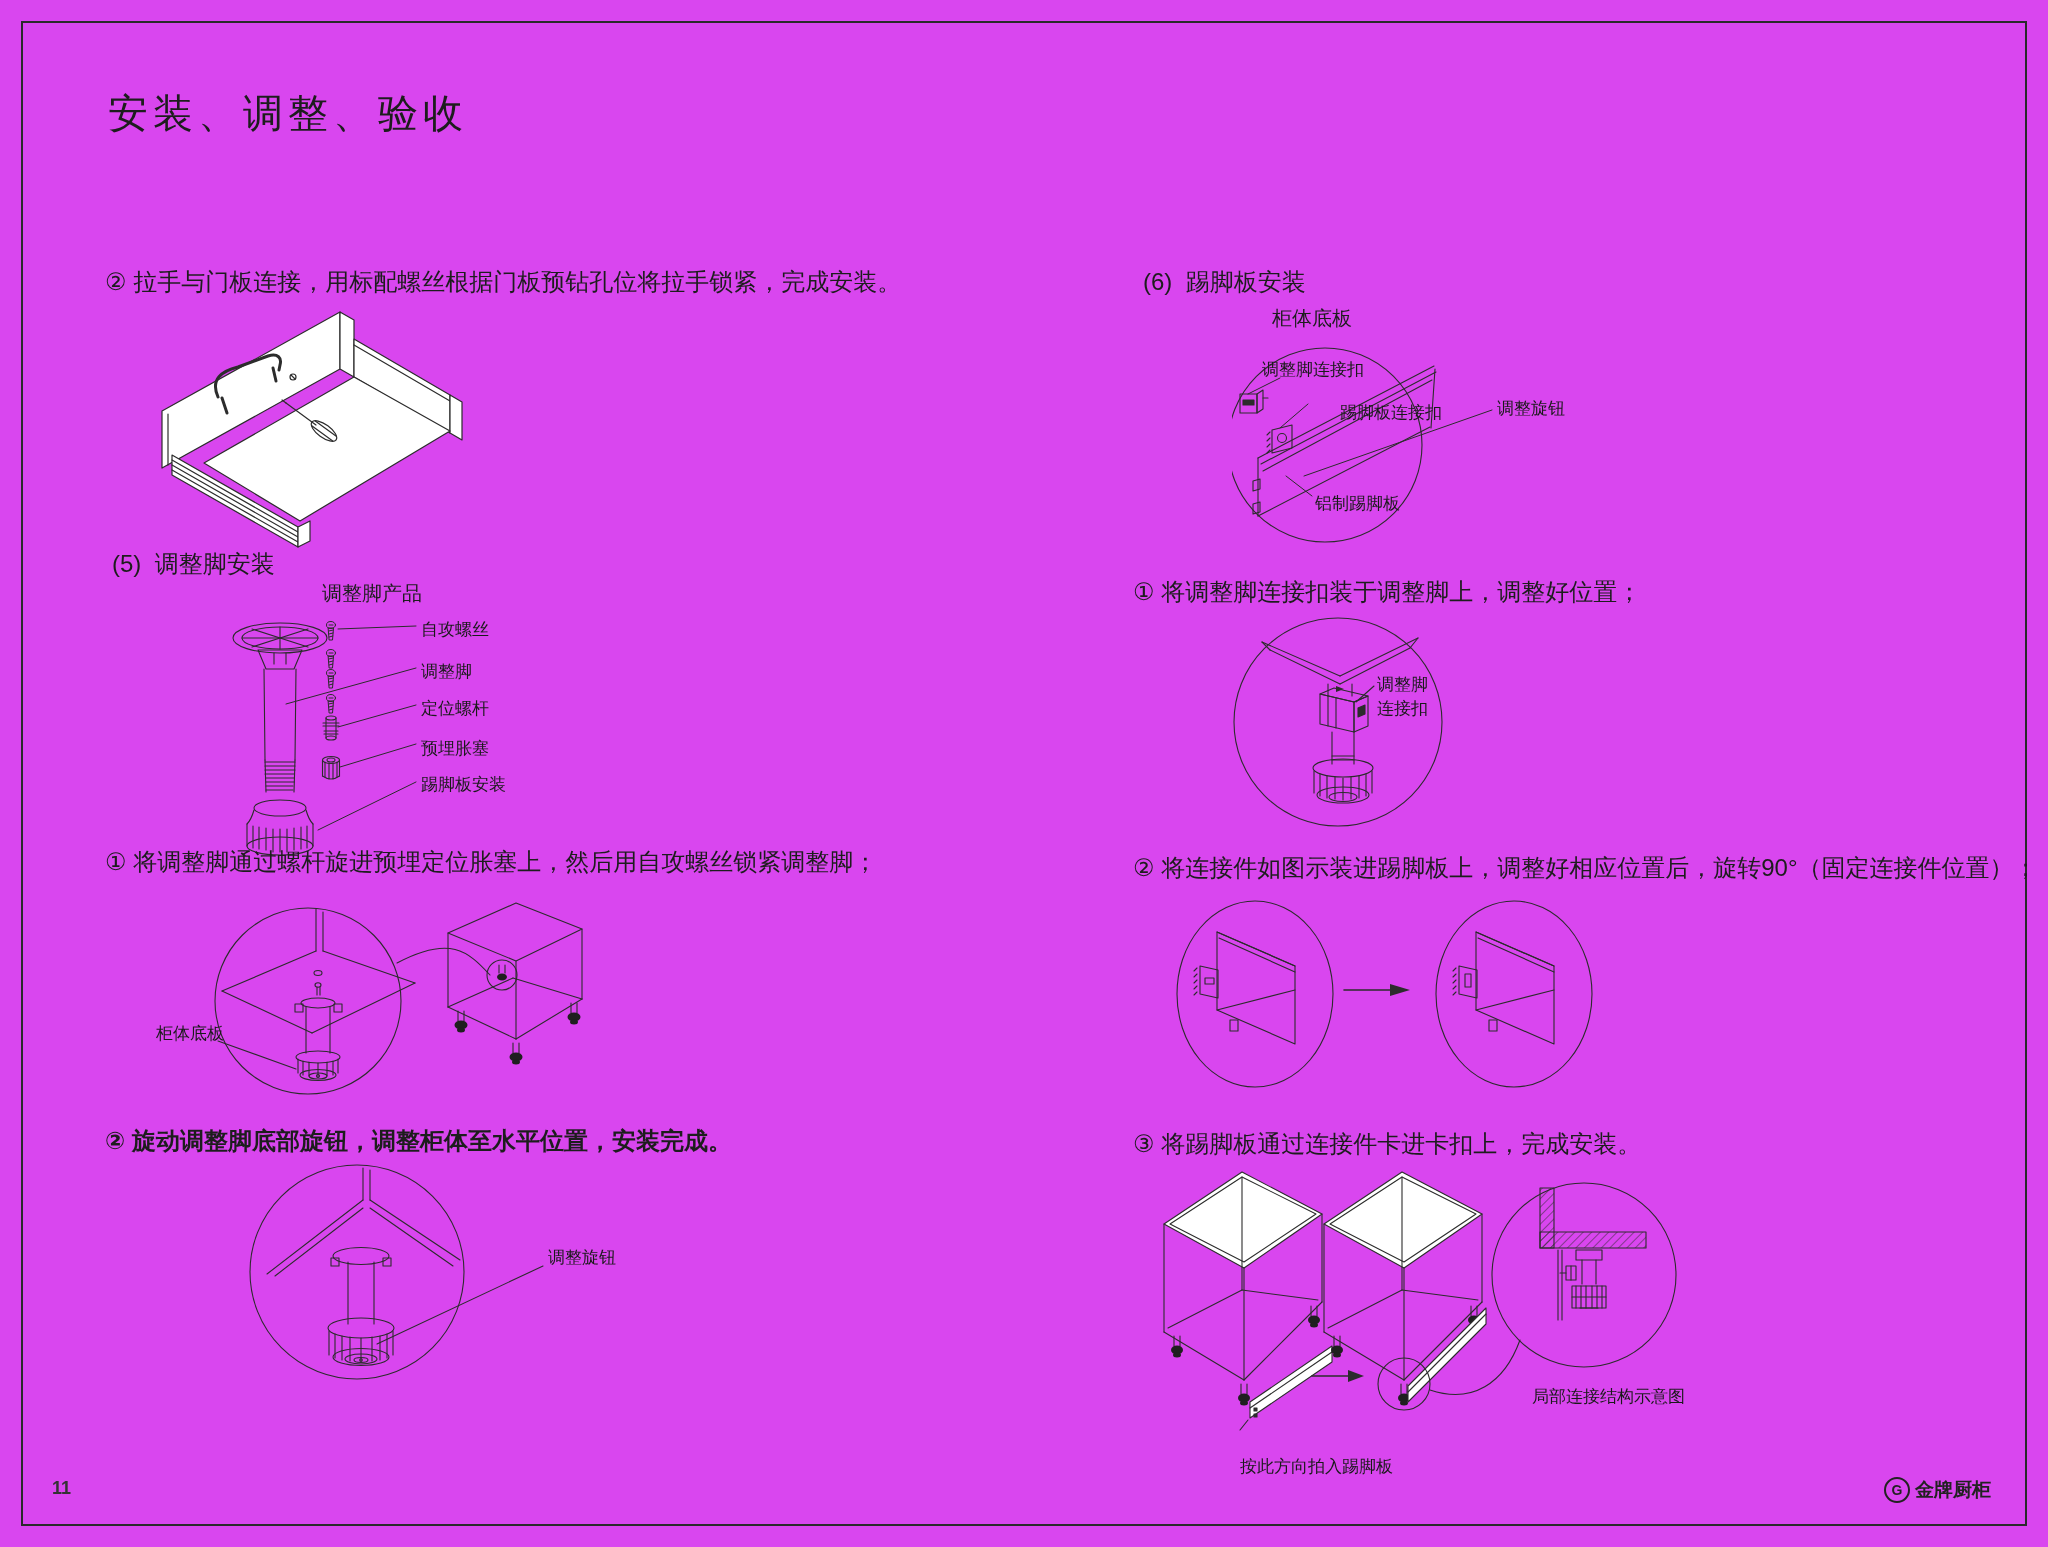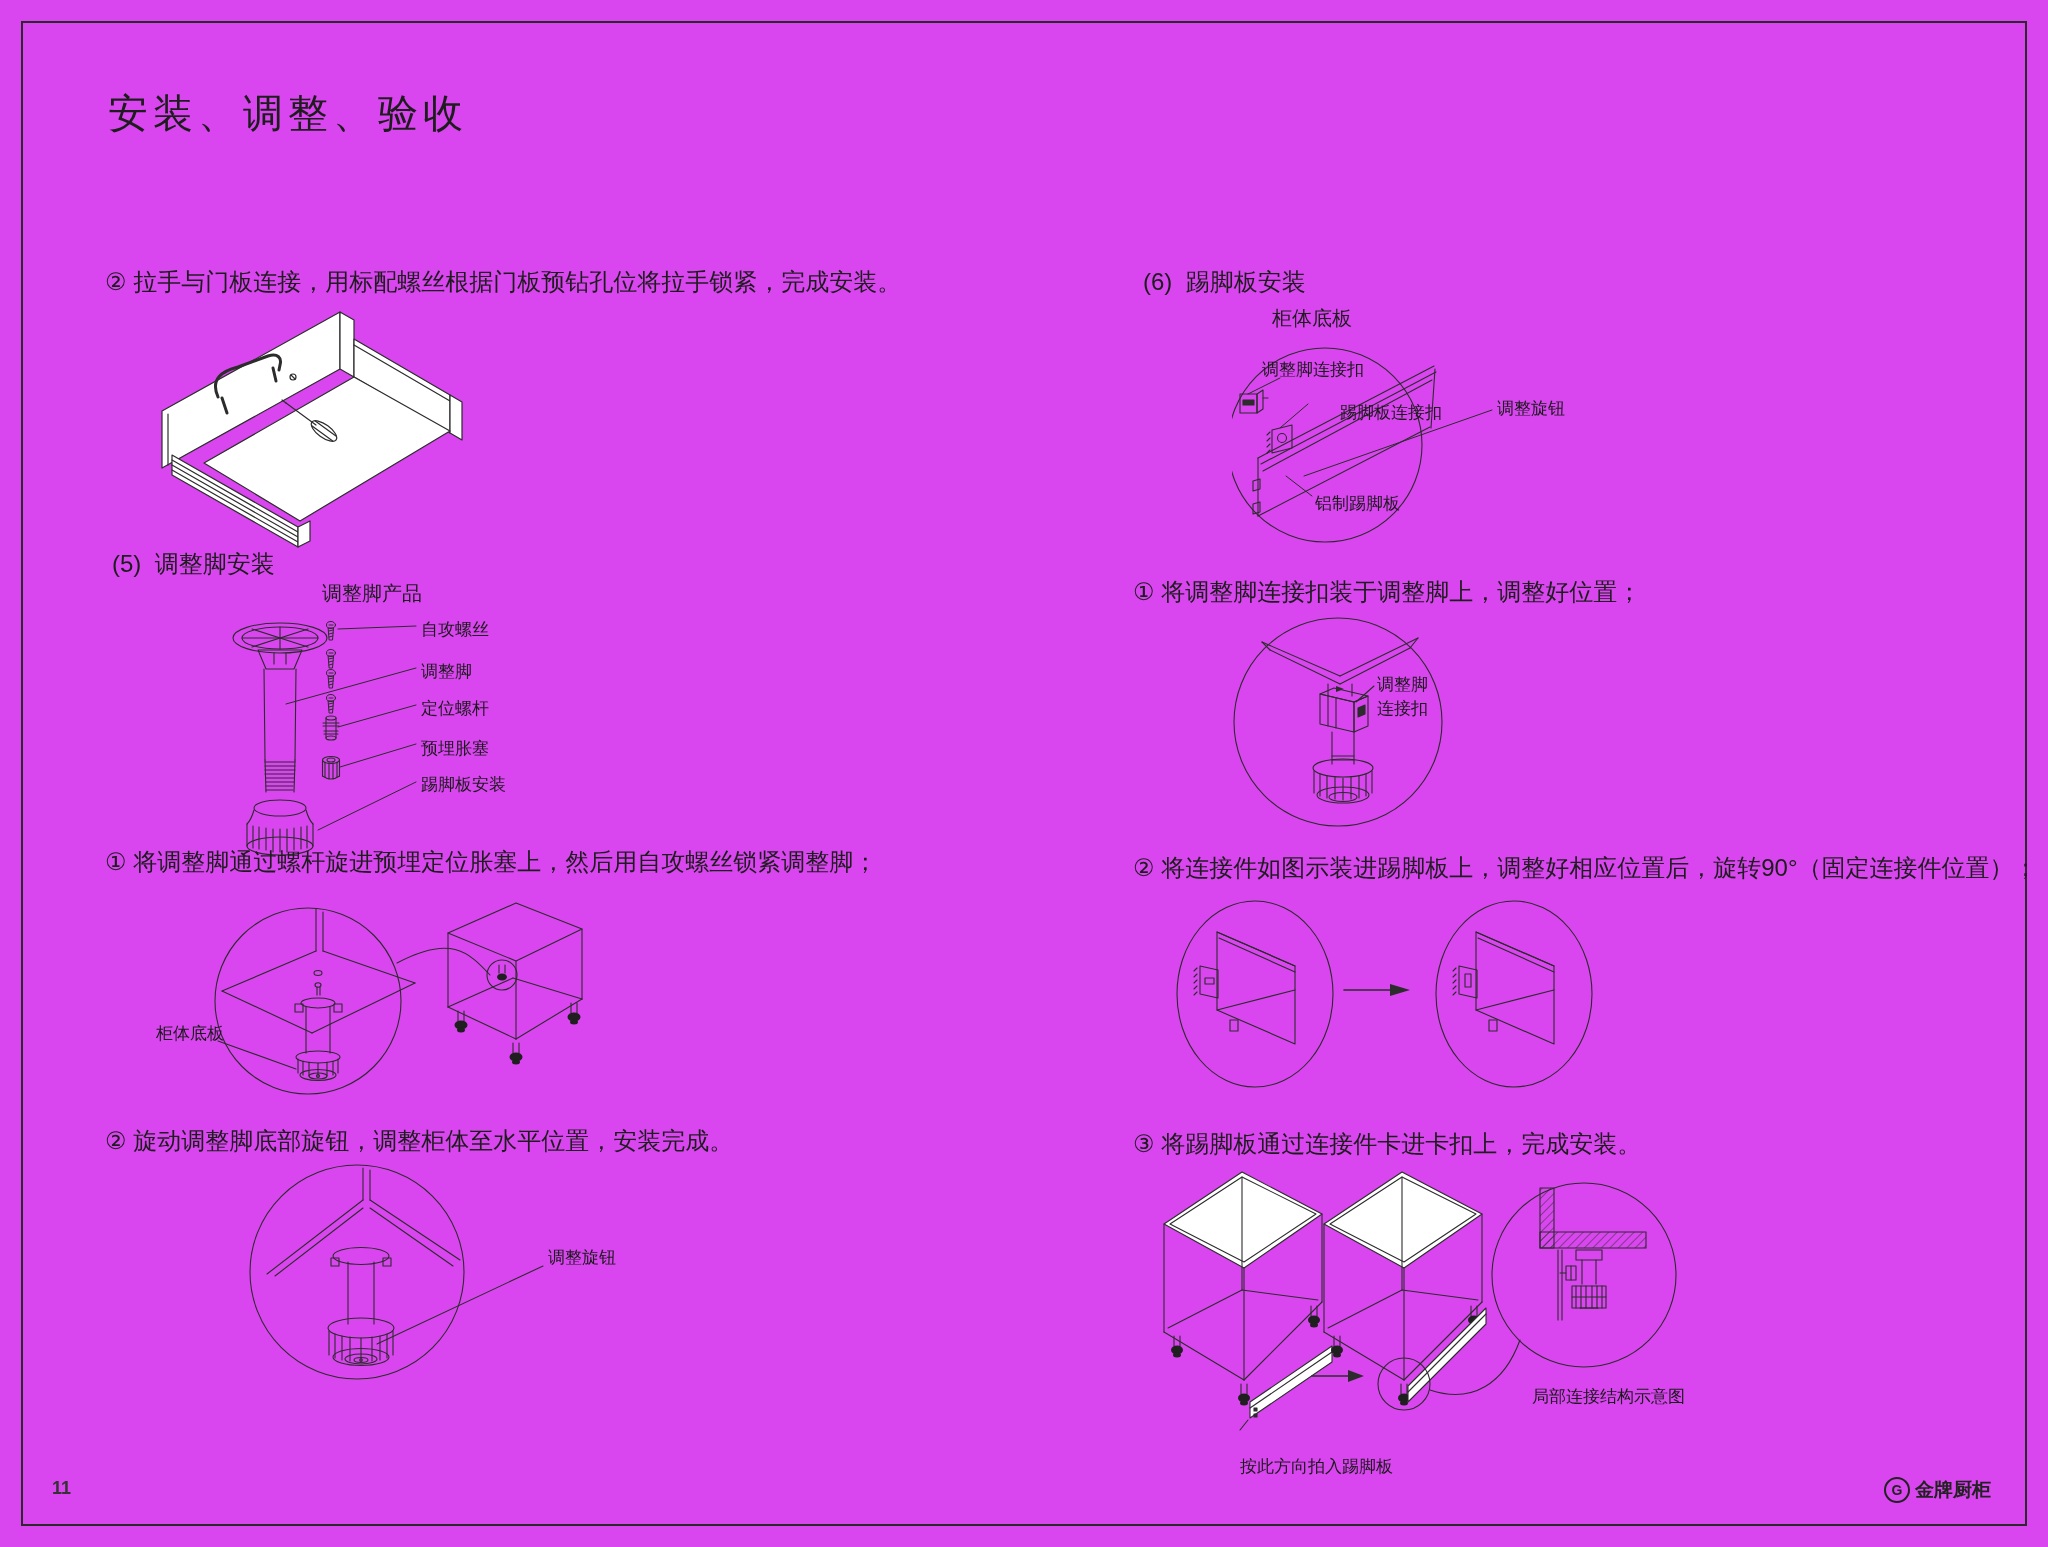--- a/index.html
+++ b/index.html
@@ -207,21 +207,21 @@
             <ellipse cx="424" cy="129" rx="4" ry="2.5"></ellipse>
             <ellipse cx="352" cy="84" rx="5" ry="3.5"></ellipse>
           </g>
         </g>
         <line x1="68" y1="148" x2="146" y2="176"></line>
       </g>
     </svg>
     <div class="dlabel" style="left:6px;top:130px;">柜体底板</div>
   </div>
 
-  <div class="step" style="left:105px;top:1125px;">② 旋动调整脚底部旋钮，调整柜体至水平位置，安装完成。</div>
+  <div class="step" style="left:105px;top:1125px;font-weight:bold;">② 旋动调整脚底部旋钮，调整柜体至水平位置，安装完成。</div>
 
   <div class="dg" style="left:245px;top:1158px;width:440px;height:292px;">
     <svg width="440" height="292" viewBox="0 0 440 292">
       <g stroke="#2c2c2c" fill="none" stroke-width="1.1" stroke-linejoin="round" stroke-linecap="round">
         <circle cx="112" cy="114" r="107"></circle>
         <g>
           <line x1="118" y1="10" x2="118" y2="42"></line>
           <line x1="125" y1="12" x2="125" y2="42"></line>
           <line x1="118" y1="42" x2="22" y2="116"></line>
           <line x1="125" y1="42" x2="215" y2="102"></line>

